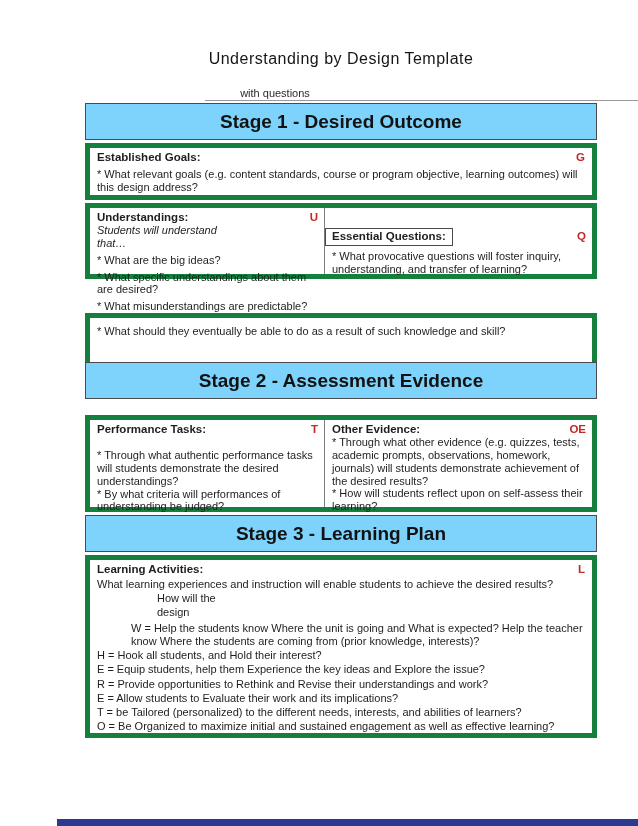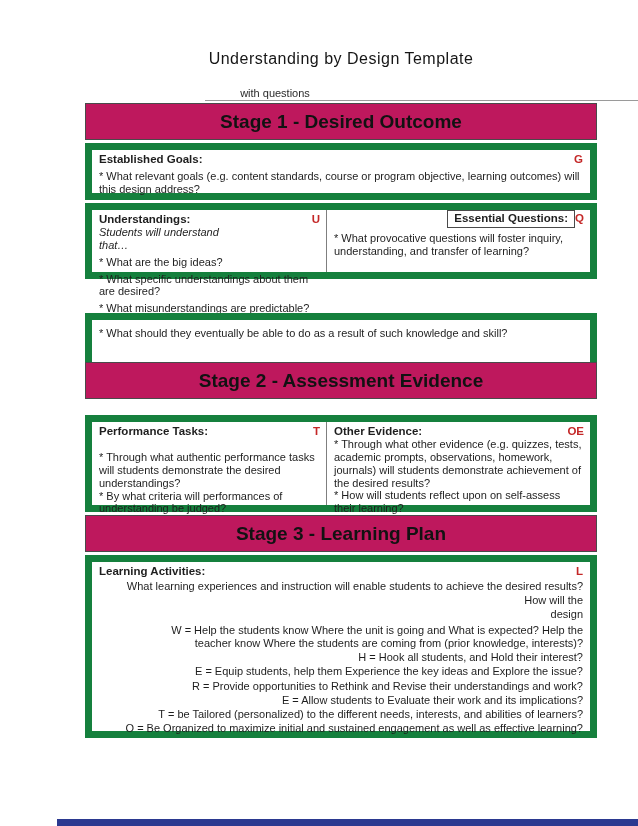--- a/index.html
+++ b/index.html
@@ -3,35 +3,35 @@
 <meta charset="utf-8">
 <style>
   html,body{margin:0;padding:0;background:#fff;}
   #page{position:relative;width:638px;height:826px;background:#ffffff;overflow:hidden;
         font-family:"Liberation Sans","DejaVu Sans",sans-serif;color:#1e1e1e;}
   .title{position:absolute;top:50px;left:85px;width:512px;text-align:center;
          font-size:16px;letter-spacing:0.5px;color:#161616;}
   .subtitle{position:absolute;top:87px;left:205px;width:140px;text-align:center;font-size:11px;color:#2a2a2a;}
   .subline{position:absolute;top:100px;left:205px;width:433px;height:1px;background:#9a9a9a;}
   .row{position:absolute;left:85px;width:512px;box-sizing:border-box;background:#fff;
-       border:7px solid #15803d;font-size:11px;line-height:1.16;}
-  .bar{position:absolute;left:85px;width:512px;box-sizing:border-box;background:#be185d;
+       border:5px solid #15803d;font-size:11px;line-height:1.16;}
+  .bar{position:absolute;left:85px;width:512px;box-sizing:border-box;background:#7dd3fc;
        border:1px solid #4a4a4a;text-align:center;font-weight:bold;font-size:19px;color:#121212;}
   .bar-inner{line-height:35px;}
   .hdr{display:flex;justify-content:space-between;align-items:flex-start;}
   .hdr b{font-size:11.5px;}
   .tag{color:#c42727;font-weight:bold;font-size:11.5px;}
   .pad{padding:3px 7px 3px 7px;}
   .two-col{display:flex;height:100%;}
   .cell-l{width:235px;box-sizing:border-box;border-right:1px solid #7f7f7f;padding:3px 6px 3px 7px;}
   .cell-r{flex:1;box-sizing:border-box;padding:0 6px 3px 0;}
   .cell-r .pad-l{padding-left:7px;}
   .it{font-style:italic;}
   .sp{margin-top:4px;}
-  .eq-head{display:flex;justify-content:flex-end;align-items:flex-start;}
+  .eq-head{display:flex;justify-content:space-between;align-items:flex-start;margin-top:20px;}
   .eq-box{display:inline-block;border:1px solid #4a4a4a;padding:1px 6px 2px 6px;font-weight:bold;
           font-size:11.5px;background:#fff;}
   .eq-tag{padding-top:2px;}
   .ks-header{display:flex;align-items:flex-start;}
   .ks-left{width:212px;display:flex;justify-content:space-between;}
   .ks-right{margin-left:24px;}
   .ks-s{margin-left:auto;}
   .kbody{max-width:400px;margin-top:1px;}
   .la-line{margin-top:1.5px;}
   .la-indent{padding-left:60px;}
@@ -107,21 +107,21 @@
         <div class="pad-l">* Through what other evidence (e.g. quizzes, tests, academic prompts, observations, homework, journals) will students demonstrate achievement of the desired results?</div>
         <div class="pad-l">* How will students reflect upon on self-assess their learning?</div>
       </div>
     </div>
   </div>
 
   <div class="bar" style="top:515px;height:37px;">
     <div class="bar-inner">Stage 3 - Learning Plan</div>
   </div>
 
-  <div class="row pad" style="top:555px;height:183px;text-align:right;">
+  <div class="row pad" style="top:555px;height:183px;">
     <div class="hdr">
       <b>Learning Activities:</b>
       <span class="tag">L</span>
     </div>
     <div class="la-line">What learning experiences and instruction will enable students to achieve the desired results?</div>
     <div class="la-line la-indent">How will the</div>
     <div class="la-line la-indent">design</div>
     <div class="la-line" style="margin-top:3px;margin-left:34px;">W = Help the students know Where the unit is going and What is expected? Help the teacher know Where the students are coming from (prior knowledge, interests)?</div>
     <div class="la-line">H = Hook all students, and Hold their interest?</div>
     <div class="la-line">E = Equip students, help them Experience the key ideas and Explore the issue?</div>

